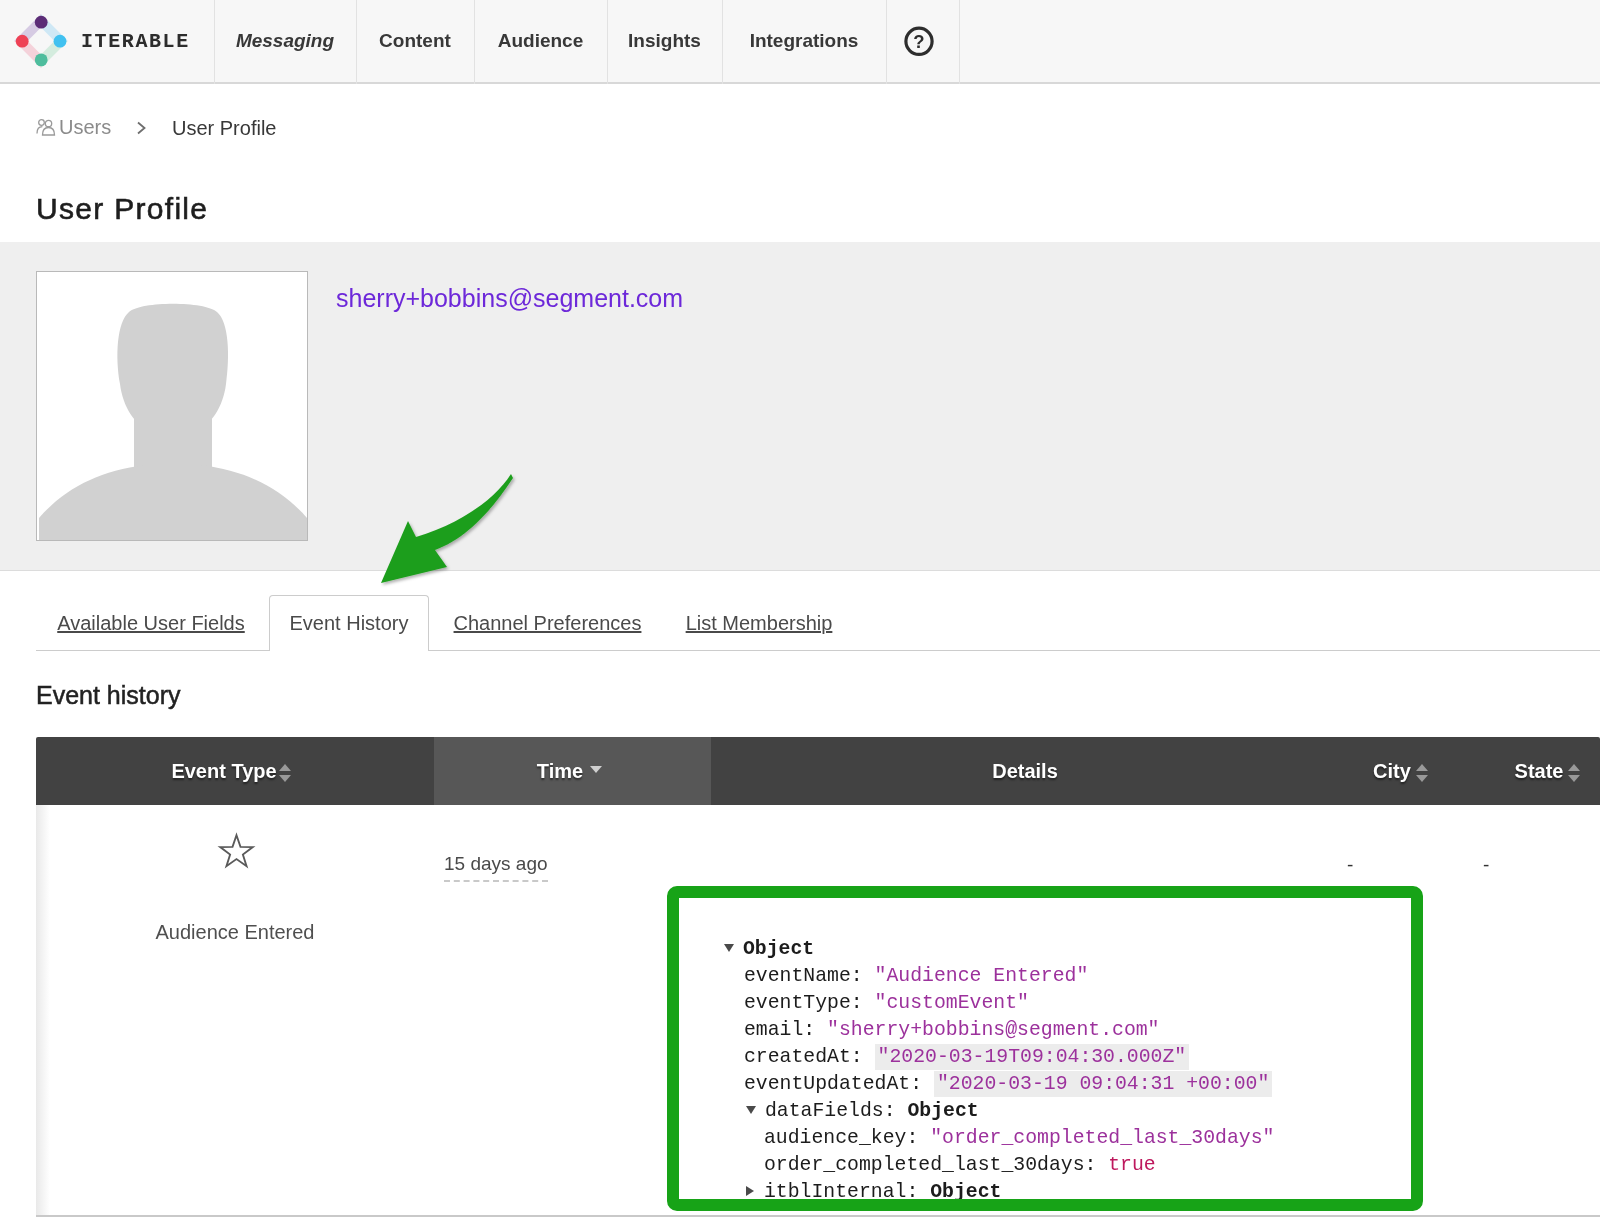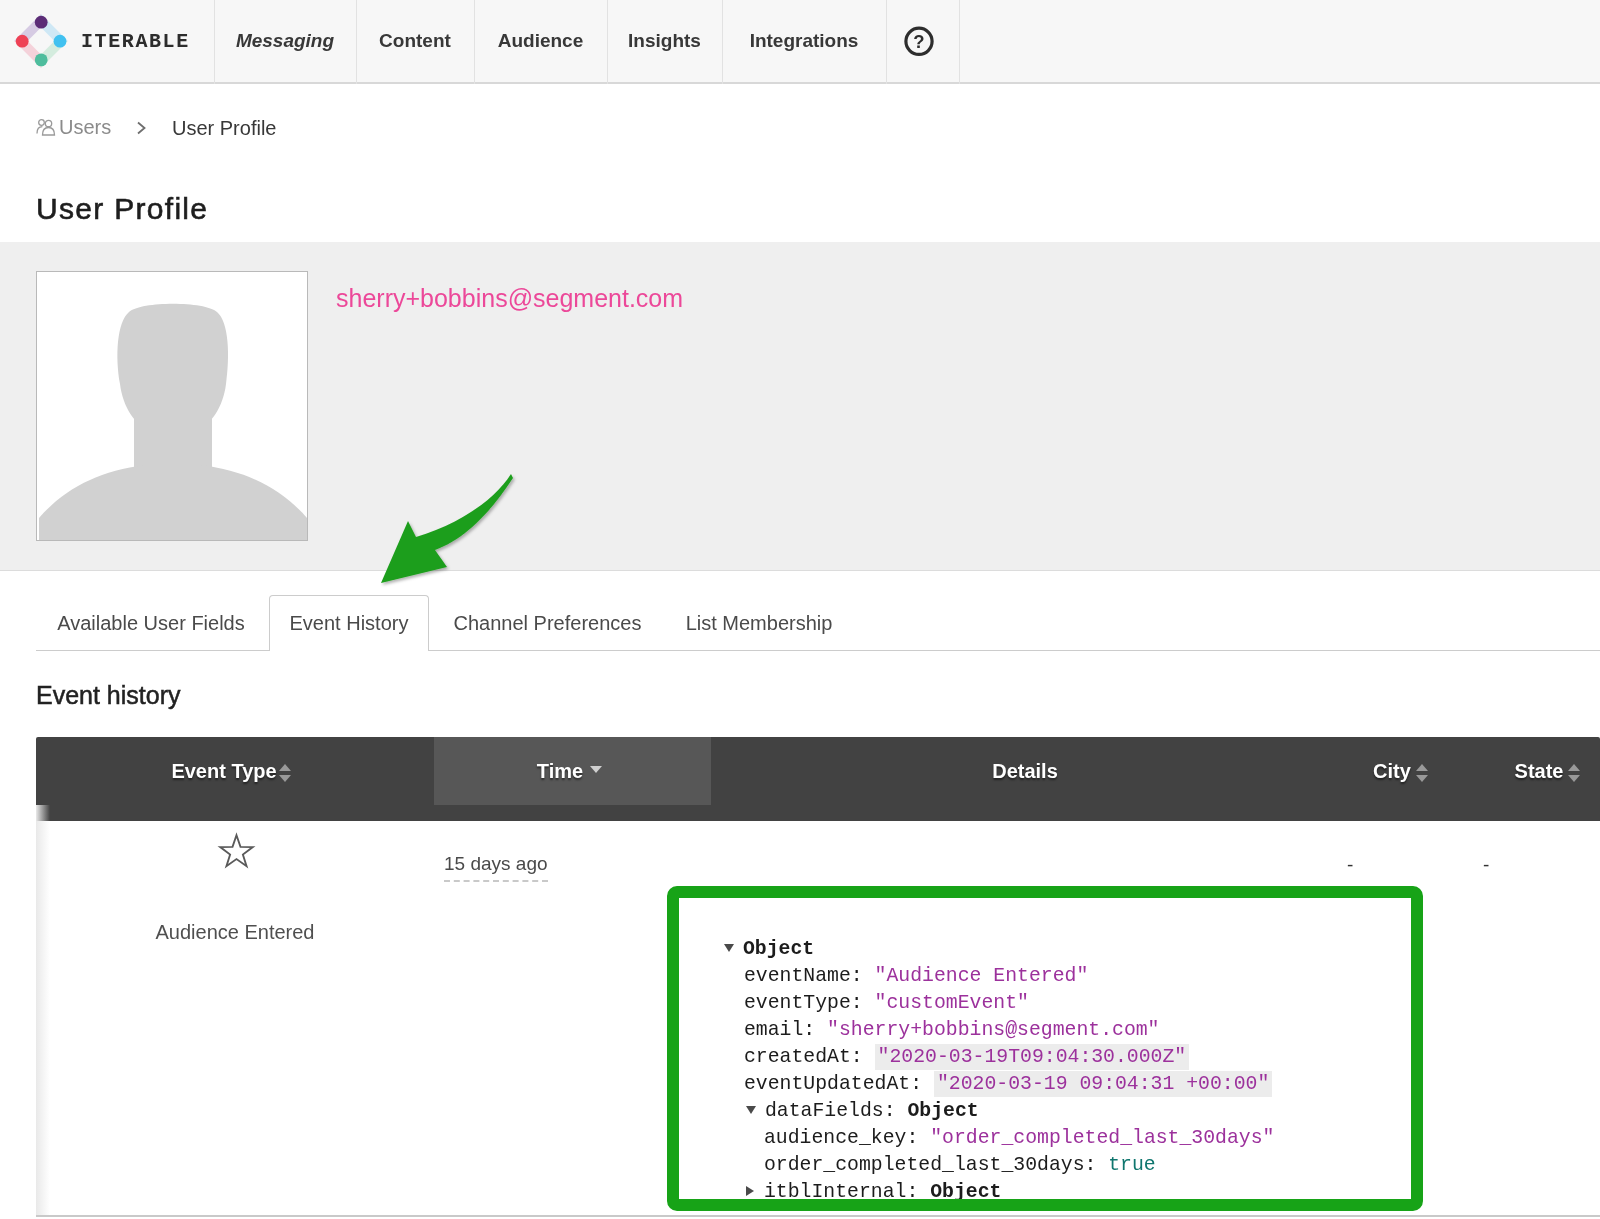--- a/index.html
+++ b/index.html
@@ -15,32 +15,32 @@
 
 
 #crumb { position:absolute; left:36px; top:114px; height:26px; font-size:20px; color:#8b8b8b; }
 
 
 #h1 { position:absolute; left:36px; top:192px; font-size:30px; color:#1e1e1e; font-weight:500; letter-spacing:1.3px; -webkit-text-stroke:0.6px #1e1e1e; }
 
 
 #banner { position:absolute; left:0; top:242px; width:1600px; height:329px; background:#efefef; border-bottom:1px solid #dcdcdc; }
 #avatar { position:absolute; left:36px; top:271px; width:272px; height:270px; background:#fff; border:1px solid #b9b9b9; }
-#email { position:absolute; left:336px; top:284px; font-size:25px; color:#ec4899; }
+#email { position:absolute; left:336px; top:284px; font-size:25px; color:#6d28d9; }
 
 
 #tabline { position:absolute; left:36px; top:650px; width:1564px; height:1px; background:#ccc; }
-.tab { position:absolute; top:612px; font-size:20px; color:#4a4a4a; }
+.tab { position:absolute; top:612px; font-size:20px; color:#4a4a4a;text-decoration:underline; }
 #activetab { position:absolute; left:269px; top:595px; width:160px; height:56px; background:#fff; border:1px solid #ccc; border-bottom:none; border-radius:4px 4px 0 0; display:flex; align-items:center; justify-content:center; font-size:20px; color:#4a4a4a; z-index:3; }
 
 
 #h2 { position:absolute; left:36px; top:681px; font-size:25px; color:#222; -webkit-text-stroke:0.5px #222; }
 
 
-#thead { position:absolute; left:36px; top:737px; width:1564px; height:84px; background:#424242; border-radius:2px 2px 0 0; }
+#thead { position:absolute; left:36px; top:737px; width:1564px; height:68px; background:#424242; border-radius:2px 2px 0 0; }
 #timecell { position:absolute; left:398px; top:0; width:277px; height:68px; background:#575757; }
 .hlabel { position:absolute; top:0; height:68px; display:flex; align-items:center; justify-content:center; color:#fff; font-weight:bold; font-size:20px; text-shadow:0 2px 2px rgba(0,0,0,0.5); }
 .sorticon { position:absolute; }
 .sorticon .up { width:0; height:0; border-left:6.5px solid transparent; border-right:6.5px solid transparent; border-bottom:7px solid #999; margin-bottom:4px; }
 .sorticon .dn { width:0; height:0; border-left:6.5px solid transparent; border-right:6.5px solid transparent; border-top:7px solid #999; }
 
 
 #leftshadow { position:absolute; left:36px; top:805px; width:14px; height:411px; background:linear-gradient(to right, #e9e9e9, rgba(255,255,255,0)); }
 #botline { position:absolute; left:36px; top:1215px; width:1564px; height:2px; background:#c9c9c9; }
 
@@ -51,21 +51,21 @@
 
 
 #greenbox { position:absolute; left:667px; top:886px; width:756px; height:325px; border:12px solid #17a317; border-radius:10px; z-index:5; }
 
 
 #json { position:absolute; left:724px; top:936px; font-family:"Liberation Mono", monospace; font-size:19.8px; line-height:27px; color:#1c1c1c; white-space:nowrap; z-index:4; }
 #json .ln { height:27px; position:relative; }
 #json b { font-weight:bold; }
 #json .v { color:#9c319c; }
 #json .hl { color:#9c319c; background:#ececec; padding:2px 3px; }
-#json .r { color:#0f766e;font-family:Liberation Mono, monospace; }
+#json .r { color:#be185d;font-family:Liberation Mono, monospace; }
 .tri-d { display:inline-block; width:0; height:0; border-left:5px solid transparent; border-right:5px solid transparent; border-top:8px solid #4a4a4a; margin-right:9px; position:relative; top:-2px; }
 .tri-r { display:inline-block; width:0; height:0; border-top:5px solid transparent; border-bottom:5px solid transparent; border-left:8px solid #4a4a4a; margin-right:10px; position:relative; top:-1px; }
 .ind1 { padding-left:20px; }
 .ind1t { padding-left:22px; }
 .ind2 { padding-left:40px; }
 </style>
 </head>
 <body>
 <div id="page">
 

